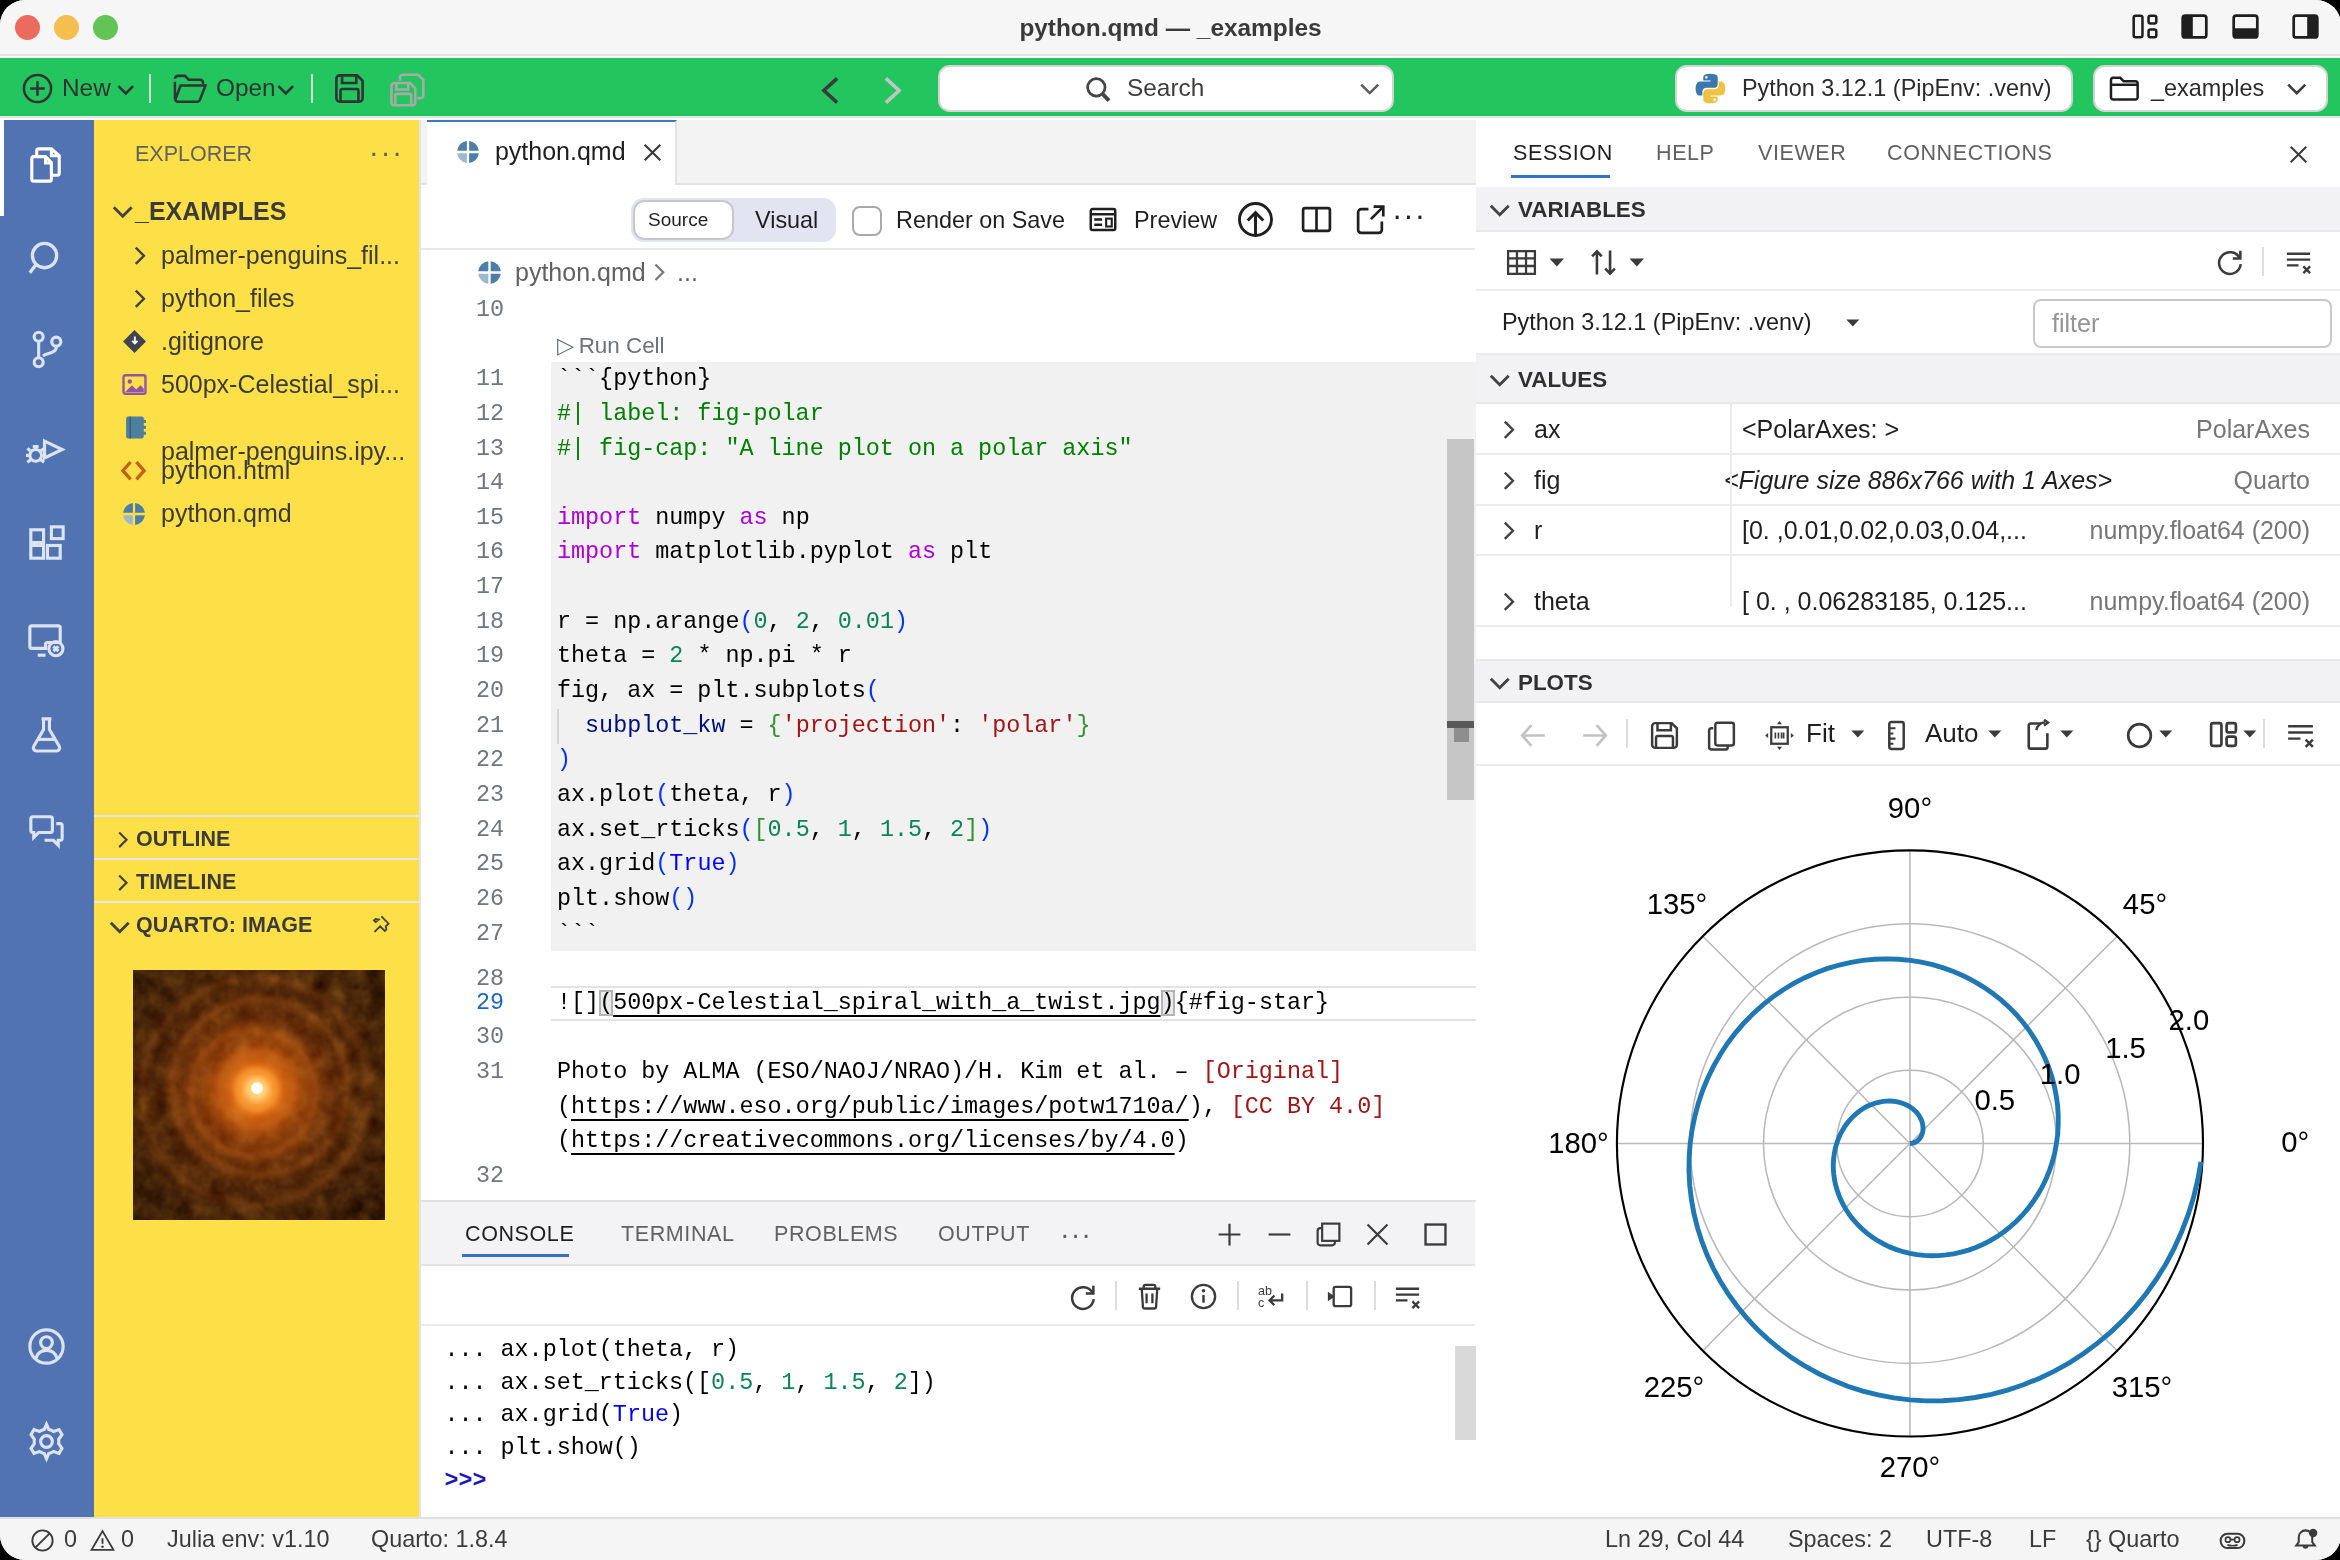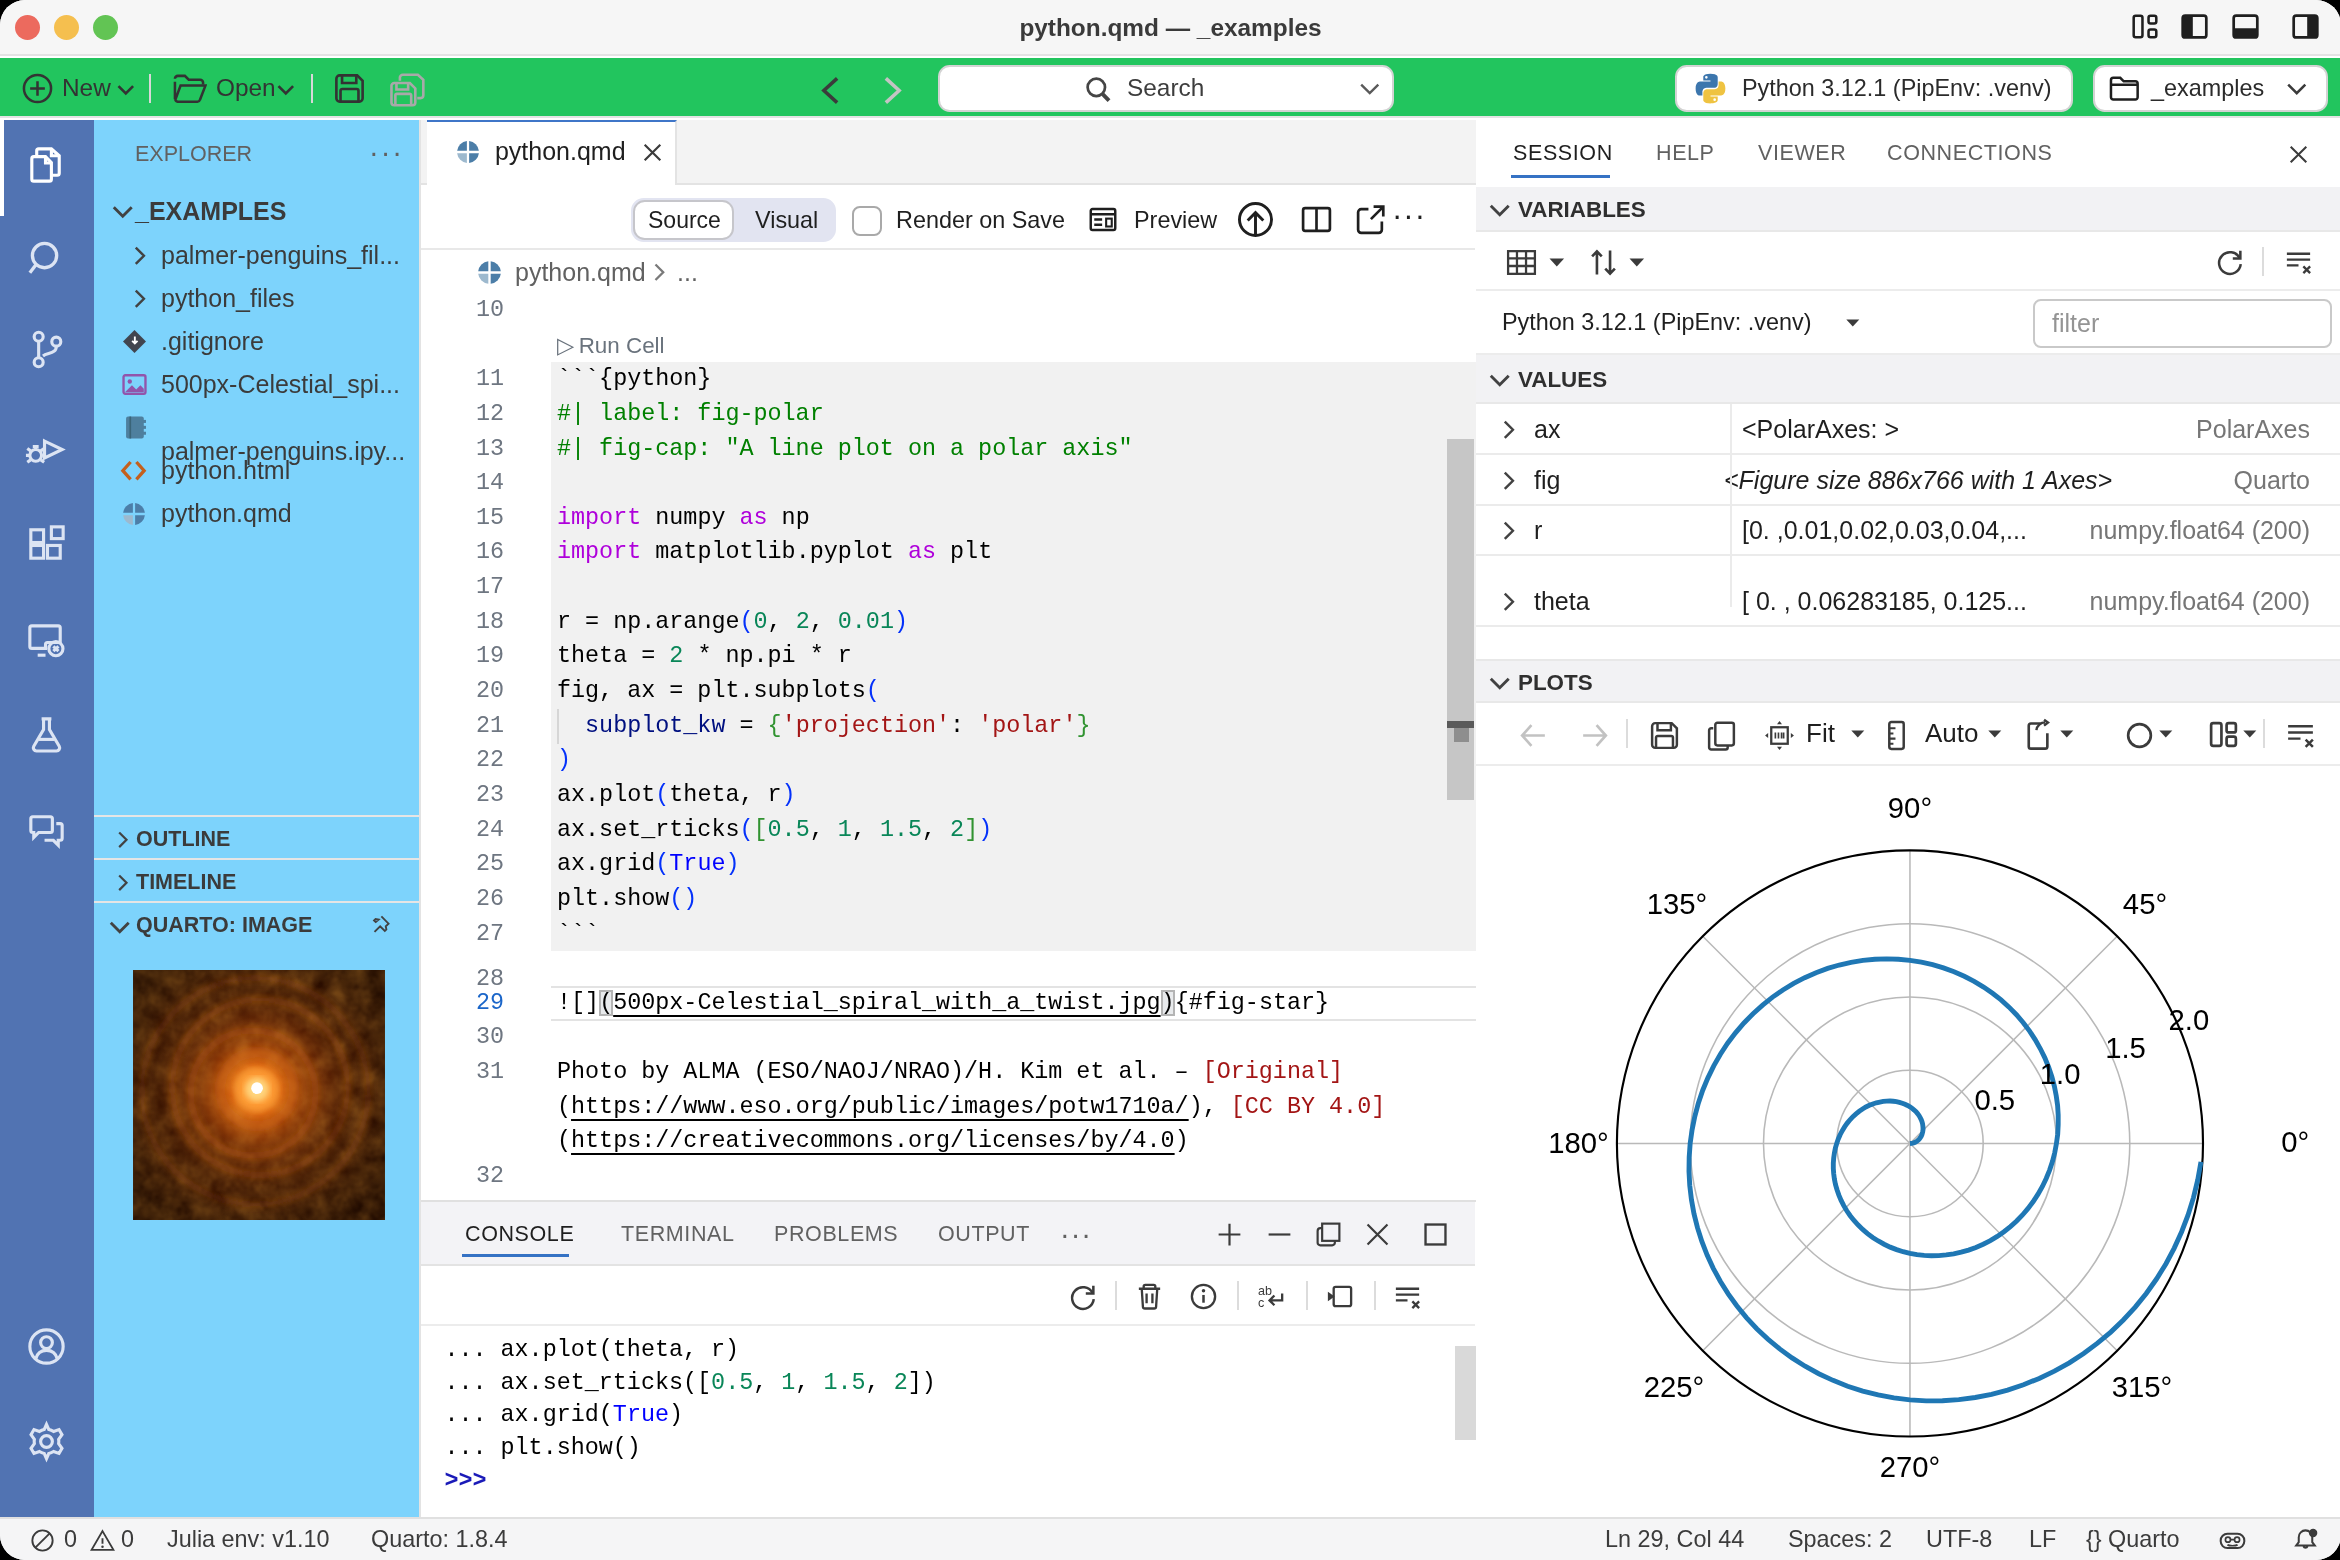--- a/index.html
+++ b/index.html
@@ -13,21 +13,21 @@
   .tl { position:absolute; top:14.6px; width:25px; height:25px; border-radius:50%; }
   .wintitle { position:absolute; top:0; left:995px; width:351px; height:54px; line-height:56px; font-size:24.4px; font-weight:700; color:#3a3a3a; text-align:center; }
   .toolbar { position:absolute; left:0; top:58px; width:2341px; height:60px; background:#22c55e; border-bottom:2px solid #e3e3e3; }
   .tbtxt { position:absolute; top:0; height:60px; line-height:60px; font-size:24.4px; color:#333; }
   .sep { position:absolute; top:15.6px; width:2px; height:29px; background:#d8d8d8; }
   .box { position:absolute; background:#fff; border:2px solid #d3d3d3; border-radius:11.7px; }
   
   .actbar { position:absolute; left:0; top:120px; width:94px; height:1398px; background:#5173b2; }
   .aicon { position:absolute; left:23.4px; width:47px; height:47px; }
   
-  .sidebar { position:absolute; left:94px; top:120px; width:326px; height:1398px; background:#7dd3fc; }
+  .sidebar { position:absolute; left:94px; top:120px; width:326px; height:1398px; background:#fde047; }
   .treerow { position:absolute; left:0; width:326px; height:43px; line-height:43px; font-size:25px; color:#3b3b3b; white-space:nowrap; }
   .sechead { position:absolute; left:0; width:326px; height:43px; line-height:45px; border-top:2px solid #e5e5e5; font-size:21.5px; font-weight:700; color:#3b3b3b; }
   
   .editor { position:absolute; left:419px; top:120px; width:1056px; height:1398px; background:#fff; border-left:2px solid #e3e3e3; }
   .tabbar { position:absolute; left:0; top:0; width:1056px; height:65px; background:#f3f3f3; border-bottom:2px solid #e3e3e3; }
   .tab { position:absolute; left:5.9px; top:0; width:250px; height:65px; background:#fff; border-top:2.9px solid #3f76c8; border-right:2px solid #e3e3e3; }
   .edtools { position:absolute; left:0; top:65px; width:1054px; height:65px; background:#fff; border-bottom:2px solid #e8e8e8; }
   .crumbs { position:absolute; left:0; top:131px; width:1054px; height:42px; background:#fff; }
   .codearea { position:absolute; left:0; top:173px; width:1056px; height:907px; background:#fff; overflow:hidden; }
   .cl { position:absolute; left:0; width:1056px; height:35px; line-height:35px; font-size:23.4px; white-space:pre; }
@@ -351,21 +351,21 @@
           </svg>
         <div class="abs" style="left:68px;top:0;height:60px;line-height:59px;font-size:25px;color:#1f1f1f;">python.qmd</div>
         <svg class="abs" style="left:213px;top:17.6px;" width="25" height="25" viewBox="0 0 16 16">
             <path d="M3 3 13 13 M13 3 3 13" stroke="#3b3b3b" stroke-width="1.4"></path>
           </svg>
       </div>
     </div>
     <div class="edtools" id="edtools">
       <div class="abs" style="left:210px;top:12.7px;width:205px;height:44px;background:#e2e4f1;border-radius:12.7px;"></div>
       <div class="abs" style="left:212px;top:14.6px;width:101px;height:40px;background:#fff;border:2px solid #c6c6cb;border-radius:11.7px;"></div>
-      <div class="abs" style="left:227px;top:12.7px;height:44px;line-height:44px;font-size:23px;color:#1f1f1f;">Source</div>
+      <div class="abs" style="left:227px;top:12.7px;height:44px;line-height:44px;font-size:19px;color:#1f1f1f;">Source</div>
       <div class="abs" style="left:334px;top:12.7px;height:44px;line-height:44px;font-size:23.4px;color:#1f1f1f;">Visual</div>
       <div class="abs" style="left:431px;top:20.5px;width:30px;height:30px;background:#fff;border:2px solid #a9a9a9;border-radius:7.8px;"></div>
       <div class="abs" style="left:475px;top:12.7px;height:44px;line-height:44px;font-size:23.4px;color:#1f1f1f;">Render on Save</div>
       <svg class="abs" style="left:668px;top:20.5px;" width="28" height="27" viewBox="0 0 16 15">
           <rect x="1" y="1.5" width="14" height="12" rx="1" fill="none" stroke="#1f1f1f" stroke-width="1.4"></rect>
           <path d="M1 4.5 h14 M3 7.5 h4.5 M3 10.5 h4.5" stroke="#1f1f1f" stroke-width="1.3" fill="none"></path>
           <rect x="9.8" y="7" width="3.2" height="4.5" fill="none" stroke="#1f1f1f" stroke-width="1.2"></rect>
         </svg>
       <div class="abs" style="left:713px;top:12.7px;height:44px;line-height:44px;font-size:23.4px;color:#1f1f1f;">Preview</div>
       <svg class="abs" style="left:813px;top:12.7px;" width="43" height="43" viewBox="0 0 22 22">

